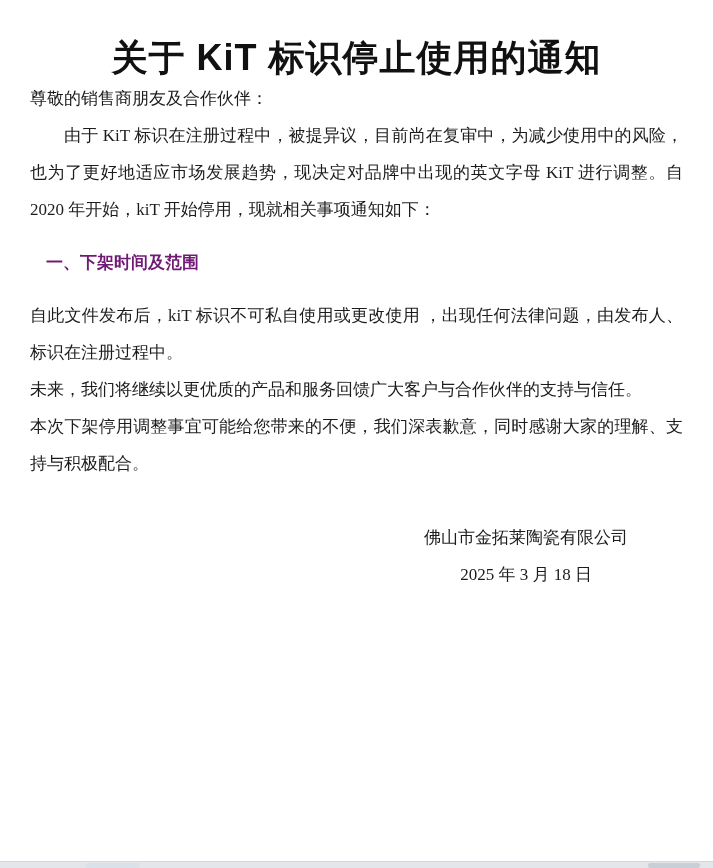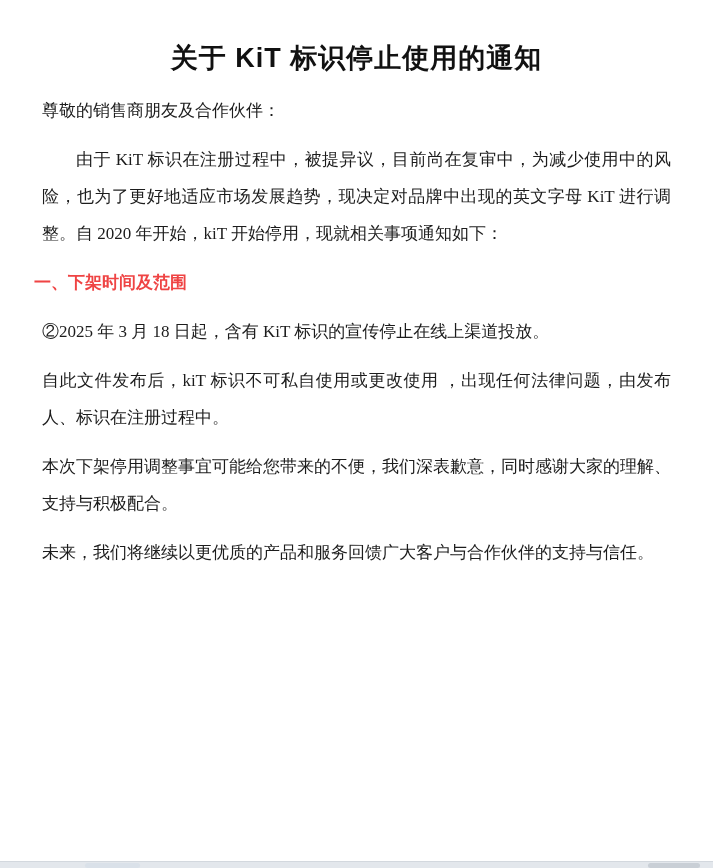--- a/index.html
+++ b/index.html
@@ -18,49 +18,49 @@
   .page {
     box-sizing: border-box;
     width: 713px;
     height: 868px;
     padding: 36px 30px 0 30px;
     position: relative;
   }
   .doc-title {
     font-family: "Liberation Sans", sans-serif;
     font-weight: bold;
-    font-size: 27px;
+    font-size: 36px;
     line-height: 44px;
     text-align: center;
     color: #111111;
     letter-spacing: 1px;
     margin: 0;
   }
   .greeting {
     margin-top: 50px;
     font-size: 17px;
     line-height: 37px;
   }
   p.body-line {
-    margin: 12px;
+    margin: 0;
     font-size: 17px;
     line-height: 37px;
     text-align: justify;
     text-justify: inter-ideograph;
   }
   p.indent {
     text-indent: 2em;
   }
   .sec-heading {
-    margin: 4px;
+    margin: 16px;
     font-family: "Liberation Sans", sans-serif;
     font-weight: bold;
     font-size: 17px;
     line-height: 37px;
-    color: #ef4444;
+    color: #701a75;
   }
   .signature {
     margin-top: 37px;
     text-align: right;
     padding-right: 55px;
   }
   .signature .sig-inner {
     display: inline-block;
     text-align: center;
   }
@@ -105,29 +105,34 @@
 
   <h1 class="doc-title">关于 KiT 标识停止使用的通知</h1>
 
   <p class="body-line greeting">尊敬的销售商朋友及合作伙伴：</p>
 
   <p class="body-line indent">由于 KiT 标识在注册过程中，被提异议，目前尚在复审中，为减少使用中的风险，也为了更好地适应市场发展趋势，现决定对品牌中出现的英文字母 KiT 进行调整。自 2020 年开始，kiT 开始停用，现就相关事项通知如下：</p>
 
   <h2 class="sec-heading">一、下架时间及范围</h2>
 
 
-  <p class="body-line">②2025 年 3 月 18 日起，含有 KiT 标识的宣传停止在线上渠道投放。</p>
 
 
   <p class="body-line">自此文件发布后，kiT 标识不可私自使用或更改使用 ，出现任何法律问题，由发布人、标识在注册过程中。</p>
 
+  <p class="body-line">未来，我们将继续以更优质的产品和服务回馈广大客户与合作伙伴的支持与信任。</p>
+
   <p class="body-line">本次下架停用调整事宜可能给您带来的不便，我们深表歉意，同时感谢大家的理解、支持与积极配合。</p>
 
-  <p class="body-line">未来，我们将继续以更优质的产品和服务回馈广大客户与合作伙伴的支持与信任。</p>
 
-
+  <div class="signature">
+    <div class="sig-inner">
+      <p class="sig-line">佛山市金拓莱陶瓷有限公司</p>
+      <p class="sig-line">2025 年 3 月 18 日</p>
+    </div>
+  </div>
 
   <div class="h-scrollbar">
     <div class="tint"></div>
     <div class="thumb"></div>
   </div>
 
 </div>
 
 </body></html>

